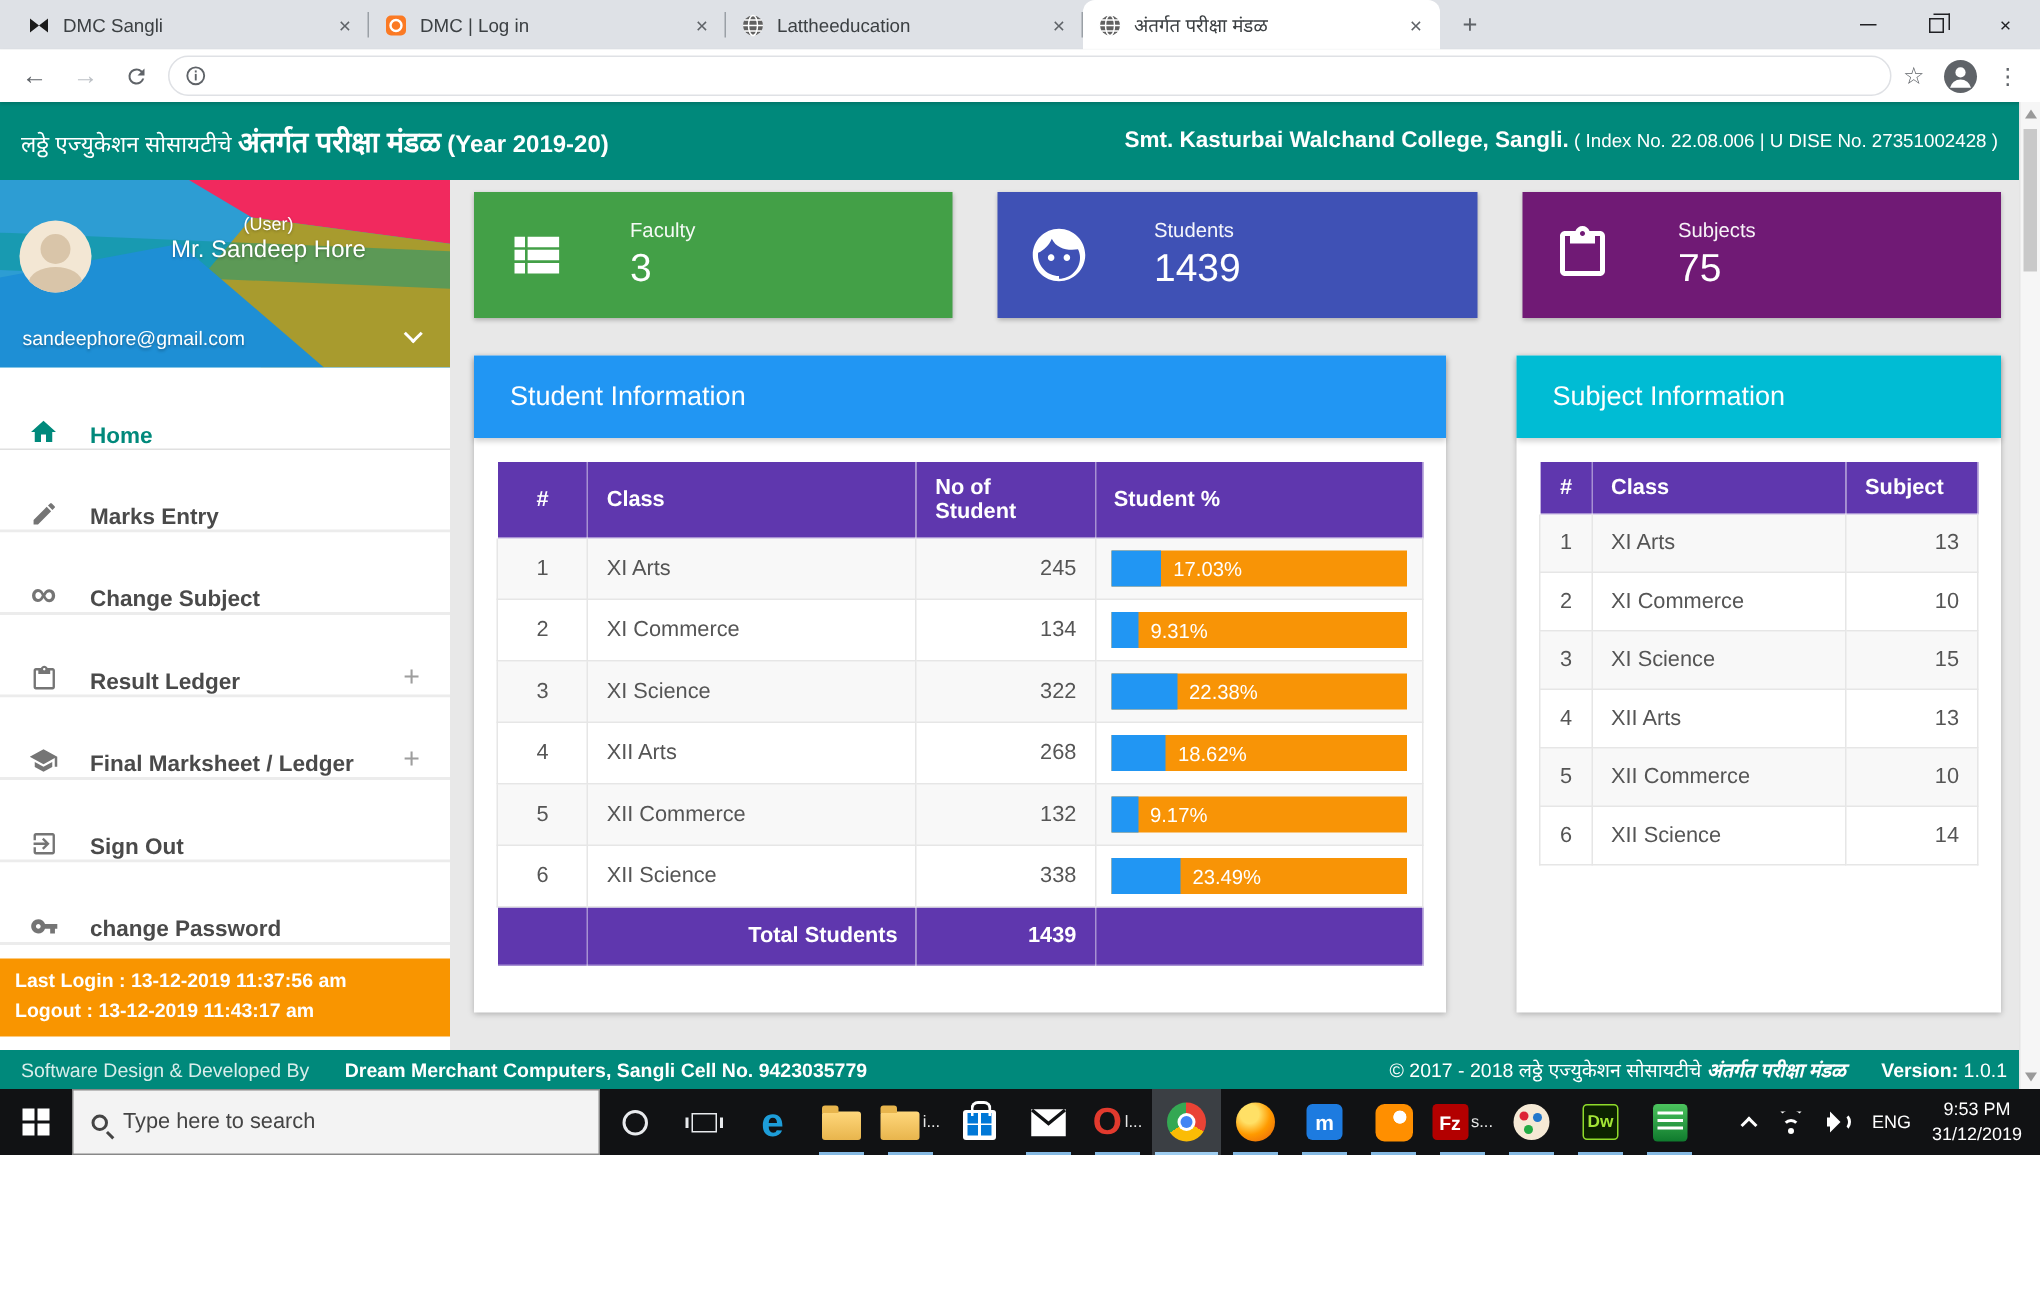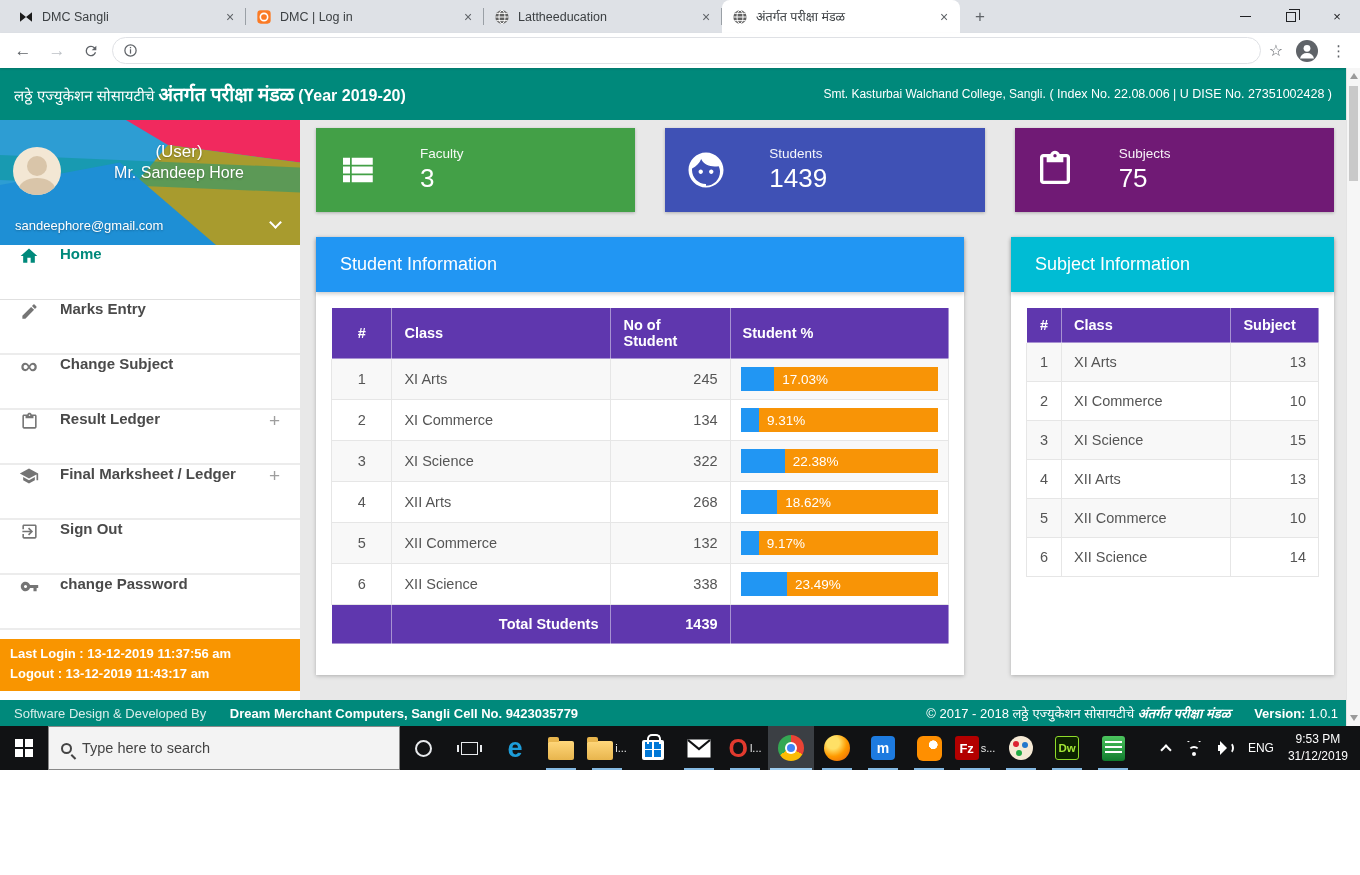--- a/index.html
+++ b/index.html
@@ -43,21 +43,21 @@
   .menu-dots { font-size:15px; color:#5f6368; letter-spacing:0; }
 
   
   .appheader { position:absolute; top:68px; left:0; width:1360px; height:52px; background:#00897b;
                color:#fff; display:flex; align-items:center; justify-content:space-between;
                padding:0 28px 0 14px; }
   .brand { font-size:15px; }
   .brand b { font-size:19px; }
   .brand .yr { font-size:16px; font-weight:bold; }
   .hdr-right { text-align:right; font-size:13px; line-height:1.55; }
-  .hdr-right .college { font-weight:normal; font-size:12px; }
+  .hdr-right .college { font-weight:bold; font-size:15px; }
   .hdr-right .idx { font-weight:normal; font-size:12.5px; }
   .hdr-right .dt { font-weight:bold; font-size:13.5px; }
 
   
   .workspace { position:absolute; top:120px; left:0; width:1360px; height:580px; display:flex; }
   .sidebar { width:300px; background:#fff; flex:none; display:flex; flex-direction:column; }
   .mainarea { flex:1; background:#e8e8e8; padding:8px 26px 0 16px; overflow:hidden; }
 
   
   .profile { height:125px; position:relative; overflow:hidden; background:#2d9dd3; }
@@ -67,30 +67,30 @@
   .pshape.teal { background:rgba(0,150,136,.45); clip-path:polygon(0 28%,100% 38%,100% 58%,0 48%); }
   .pshape.blue2 { background:#1e8fd5; clip-path:polygon(0 52%,40% 34%,72% 100%,0 100%); }
   .avatar { position:absolute; left:13px; top:27px; width:48px; height:48px; border-radius:50%;
             background:#f3e7d4; overflow:hidden; }
   .avatar .head { position:absolute; left:14px; top:9px; width:20px; height:20px; border-radius:50%;
                   background:#d9c5a9; }
   .avatar .torso { position:absolute; left:6px; top:31px; width:36px; height:22px; border-radius:50%;
                   background:#d9c5a9; }
   .uinfo { position:absolute; left:70px; right:12px; top:22px; text-align:center; color:#fff;
            text-shadow:0 1px 2px rgba(0,0,0,.3); }
-  .ulabel { font-size:17px; }
+  .ulabel { font-size:12px; }
   .uname { font-size:16px; margin-top:2px; }
   .uemail { position:absolute; left:15px; bottom:12px; color:#fff; font-size:13px;
             text-shadow:0 1px 2px rgba(0,0,0,.3); }
   .chev { position:absolute; right:20px; bottom:18px; width:9px; height:9px;
           border-right:2.5px solid #fff; border-bottom:2.5px solid #fff; transform:rotate(45deg); }
 
   .navheading { height:30px; background:#f99500; color:#fff; font-size:12.5px; font-weight:bold;
                 display:flex; align-items:center; padding-left:15px; letter-spacing:.3px; }
-  .navitem { height:55px; display:flex; align-items:flex-start; padding:0 20px 0 18px;
+  .navitem { height:55px; display:flex; align-items:flex-end; padding:0 20px 0 18px;
              border-bottom:2px solid #ececec; color:#4a4a4a; font-size:15px; font-weight:bold;
              background:#fff; }
   .navitem .nicon { width:22px; height:22px; margin-right:20px; color:#757575; flex:none;
                     display:flex; align-items:center; justify-content:center; }
   .navitem.active { color:#00897b; box-shadow:0 3px 5px rgba(0,0,0,.12); border-bottom:1px solid #e0e0e0; }
   .navitem.active .nicon { color:#00897b; }
   .navitem .plus { margin-left:auto; color:#9e9e9e; font-size:19px; font-weight:normal; }
   .inf { font-size:24px; font-weight:bold; line-height:18px; }
   .loginbox { margin-top:auto; background:#f99500; color:#fff; font-size:13px; font-weight:bold;
               padding:5px 10px 7px 10px; line-height:1.55; margin-bottom:9px; }

